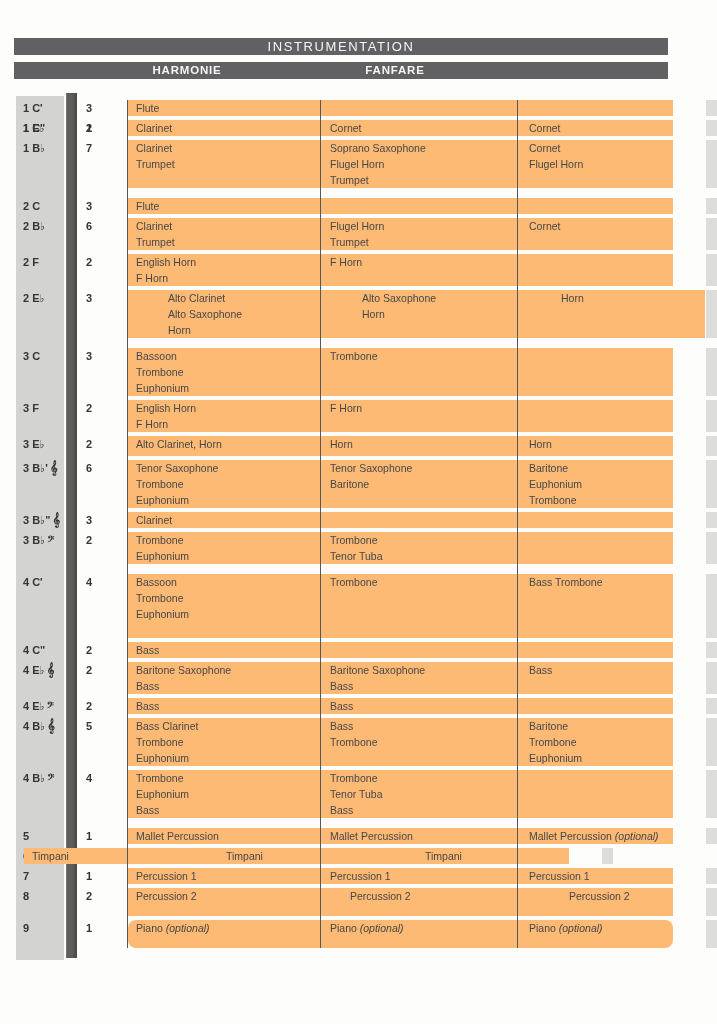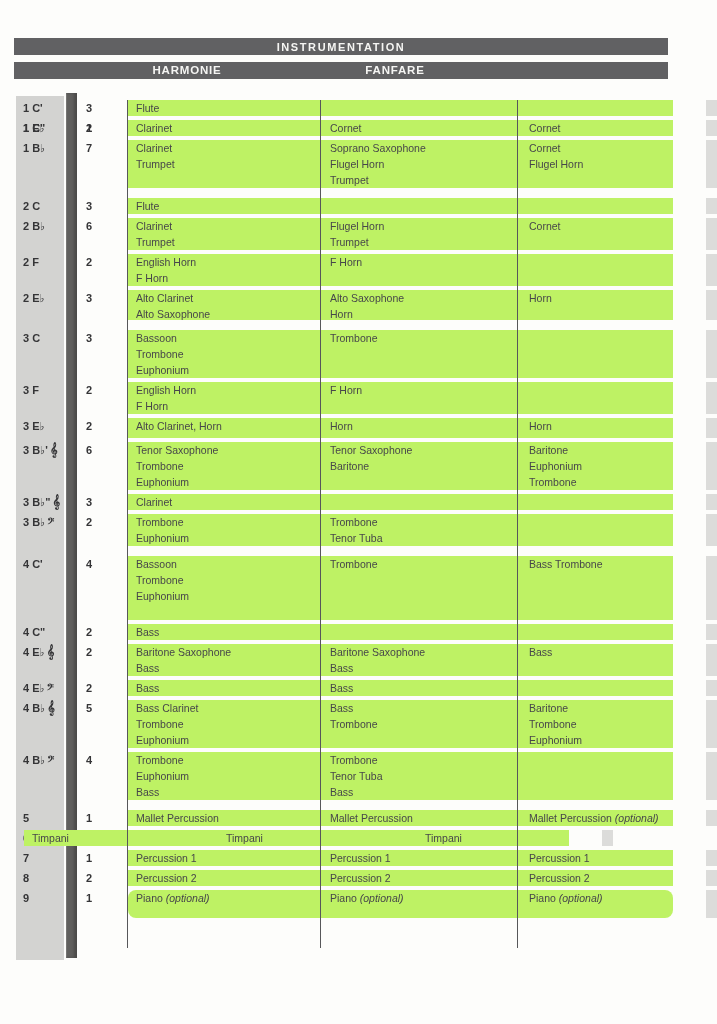--- a/index.html
+++ b/index.html
@@ -14,21 +14,21 @@
 
   
   .bar{
     position:absolute;left:14px;width:654px;height:17px;
     background:#616163;
     color:#f5f5f3;
     display:flex;align-items:center;
   }
   .title-bar{top:38px;justify-content:center;}
   .title-bar span{
-    font-size:11px;font-weight:bold;letter-spacing:1.6px;
+    font-size:13px;font-weight:normal;letter-spacing:1.6px;
   }
   .header-bar{top:62px;}
   .col-head{
     position:absolute;top:0;height:17px;line-height:17px;
     font-size:11.5px;font-weight:bold;letter-spacing:0.8px;
     text-align:center;width:180px;transform:translateX(-50%);
   }
   .col-head.h1{left:173px;}
   .col-head.h2{left:381px;}
   .col-head.h3{left:561px;}
@@ -63,21 +63,21 @@
   }
   .clef{font-size:13px;margin-left:2px;}
   .clef.bass{font-size:11px;}
   .part-count{
     position:absolute;left:86px;top:0;
     font-size:11px;font-weight:bold;color:#353537;line-height:16px;
   }
 
   .cells{
     margin-left:128px;width:545px;
-    background:#bef264;
+    background:#fdba74;
     display:grid;grid-template-columns:192px 197px 156px;
     position:relative;
   }
   
   .cells::after{
     content:"";position:absolute;top:0;bottom:0;left:578px;width:11px;
     background:#dcdcda;
   }
   .cell{overflow:hidden;}
   .cell.c-h{padding-left:8px;}
@@ -197,21 +197,21 @@
             </div>
             <div class="cell c-f">
               <div class="line">F Horn</div>
             </div>
             <div class="cell c-b"></div>
           </div>
         </div>
         <div class="row">
           <span class="part-label">2 E♭</span>
           <span class="part-count">3</span>
-          <div class="cells" style="height: 30px;">
+          <div class="cells" style="height: 48px; padding-left: 32px;">
             <div class="cell c-h">
               <div class="line">Alto Clarinet</div>
               <div class="line">Alto Saxophone</div>
               <div class="line">Horn</div>
             </div>
             <div class="cell c-f">
               <div class="line">Alto Saxophone</div>
               <div class="line">Horn</div>
             </div>
             <div class="cell c-b">
@@ -453,21 +453,21 @@
               <div class="line">Percussion 1</div>
             </div>
             <div class="cell c-b">
               <div class="line">Percussion 1</div>
             </div>
           </div>
         </div>
         <div class="row">
           <span class="part-label">8</span>
           <span class="part-count">2</span>
-          <div class="cells" style="height: 16px;">
+          <div class="cells" style="height: 28px; gap: 20px;">
             <div class="cell c-h">
               <div class="line">Percussion 2</div>
             </div>
             <div class="cell c-f">
               <div class="line">Percussion 2</div>
             </div>
             <div class="cell c-b">
               <div class="line">Percussion 2</div>
             </div>
           </div>

